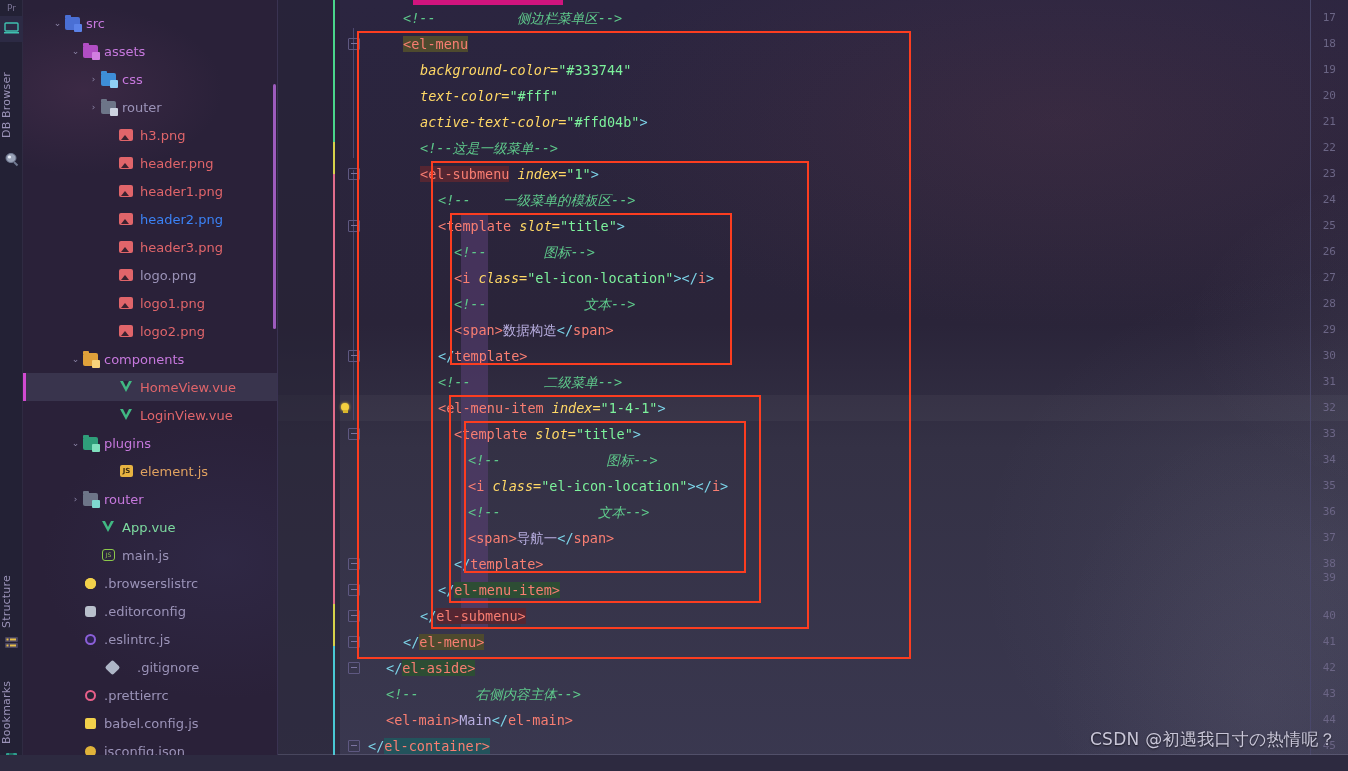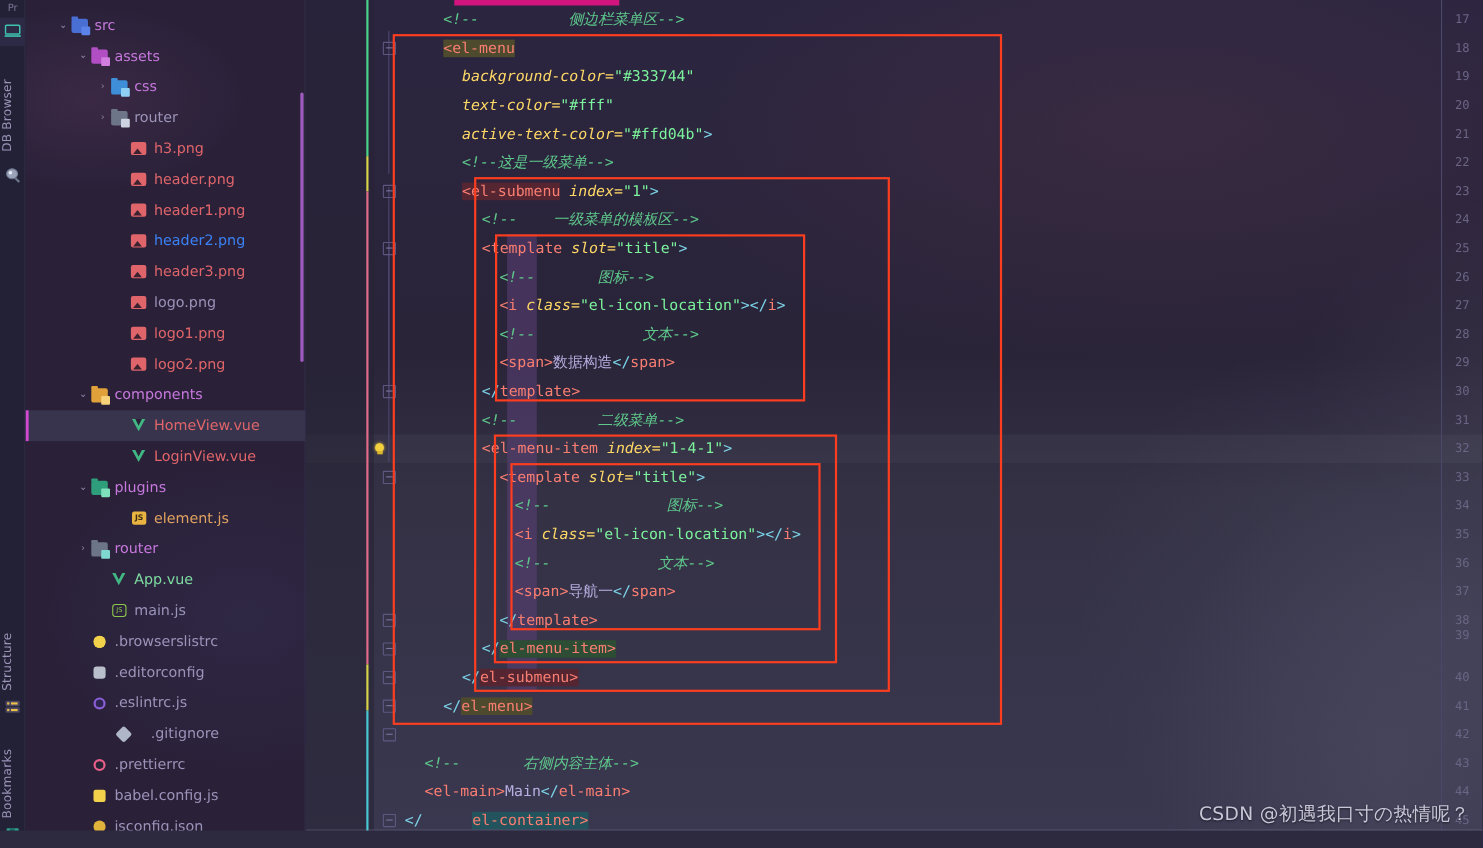--- a/index.html
+++ b/index.html
@@ -160,21 +160,21 @@
   .cl span { white-space:pre; }
   .tagn { color:#f97e72; }
   .brk { color:#7cd4e8; }
   .attr { color:#ffd866; font-style:italic; }
   .str { color:#7cf29c; }
   .cmt { color:#5ec98b; font-style:italic; }
   .txt { color:#b8aee0; }
   .hl-red { background:#552632; }
   .hl-olive { background:#4e4a2e; }
   .hl-green { background:#2d4d34; }
-  .hl-teal { background:#23535c;margin-left:45px; }
+  .hl-teal { background:#23535c; }
   .curline { position:absolute; left:0; width:1070px; height:26px; background:rgba(255,255,255,.035); z-index:1; }
 
   
   .rmargin {
     position:absolute; top:0; width:1px; height:771px;
     background:#49476a; z-index:4;
   }
 
   
   .rbox {
@@ -515,20 +515,21 @@
         <div class="cl" style="top: 395px;"><span style="display:inline-block;width:160px"></span><span class="tagn">&lt;el-menu-item</span><span class="attr"> index=</span><span class="str">"1-4-1"</span><span class="brk">&gt;</span></div>
         <div class="cl" style="top: 421px;"><span style="display:inline-block;width:176px"></span><span class="tagn">&lt;template</span><span class="attr"> slot=</span><span class="str">"title"</span><span class="brk">&gt;</span></div>
         <div class="cl" style="top: 447px;"><span style="display:inline-block;width:190px"></span><span class="cmt">&lt;!--             图标--&gt;</span></div>
         <div class="cl" style="top: 473px;"><span style="display:inline-block;width:190px"></span><span class="tagn">&lt;i</span><span class="attr"> class=</span><span class="str">"el-icon-location"</span><span class="brk">&gt;&lt;/</span><span class="tagn">i</span><span class="brk">&gt;</span></div>
         <div class="cl" style="top: 499px;"><span style="display:inline-block;width:190px"></span><span class="cmt">&lt;!--            文本--&gt;</span></div>
         <div class="cl" style="top: 525px;"><span style="display:inline-block;width:190px"></span><span class="tagn">&lt;span&gt;</span><span class="txt">导航一</span><span class="brk">&lt;/</span><span class="tagn">span&gt;</span></div>
         <div class="cl" style="top: 551px;"><span style="display:inline-block;width:176px"></span><span class="brk">&lt;/</span><span class="tagn">template&gt;</span></div>
         <div class="cl" style="top: 577px;"><span style="display:inline-block;width:160px"></span><span class="brk">&lt;/</span><span class="tagn hl-green">el-menu-item&gt;</span></div>
         <div class="cl" style="top: 603px;"><span style="display:inline-block;width:142px"></span><span class="brk">&lt;/</span><span class="tagn hl-red">el-submenu&gt;</span></div>
         <div class="cl" style="top: 629px;"><span style="display:inline-block;width:125px"></span><span class="brk">&lt;/</span><span class="tagn hl-olive">el-menu&gt;</span></div>
+        <div class="cl" style="top: 655px;"><span style="display:inline-block;width:108px"></span><span class="brk">&lt;/</span><span class="tagn hl-green">el-aside&gt;</span></div>
         <div class="cl" style="top: 681px;"><span style="display:inline-block;width:108px"></span><span class="cmt">&lt;!--       右侧内容主体--&gt;</span></div>
         <div class="cl" style="top: 707px;"><span style="display:inline-block;width:108px"></span><span class="tagn">&lt;el-main&gt;</span><span class="txt">Main</span><span class="brk">&lt;/</span><span class="tagn">el-main&gt;</span></div>
         <div class="cl" style="top: 733px;"><span style="display:inline-block;width:90px"></span><span class="brk">&lt;/</span><span class="tagn hl-teal">el-container&gt;</span></div>
       </div>
     <div id="gutter-extras" style="position: absolute; left: 0px; top: 0px; width: 1070px; height: 771px; z-index: 6;">
         <div class="lnum" style="top: 5px; line-height: 26px;">17</div>
         <div class="lnum" style="top: 31px; line-height: 26px;">18</div>
         <div class="fold" style="top: 38px;"></div>
         <div class="lnum" style="top: 57px; line-height: 26px;">19</div>
         <div class="lnum" style="top: 83px; line-height: 26px;">20</div>

